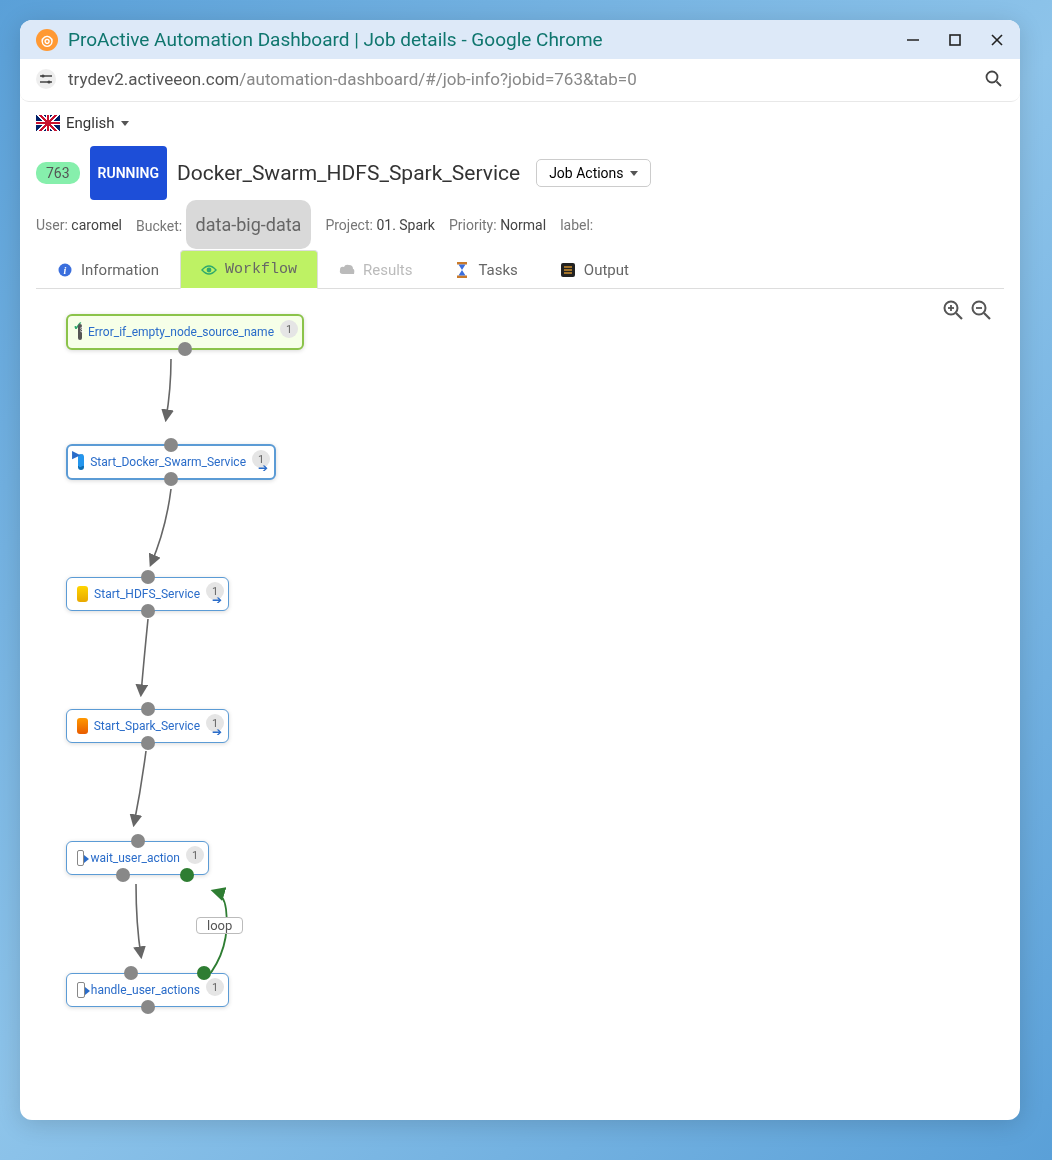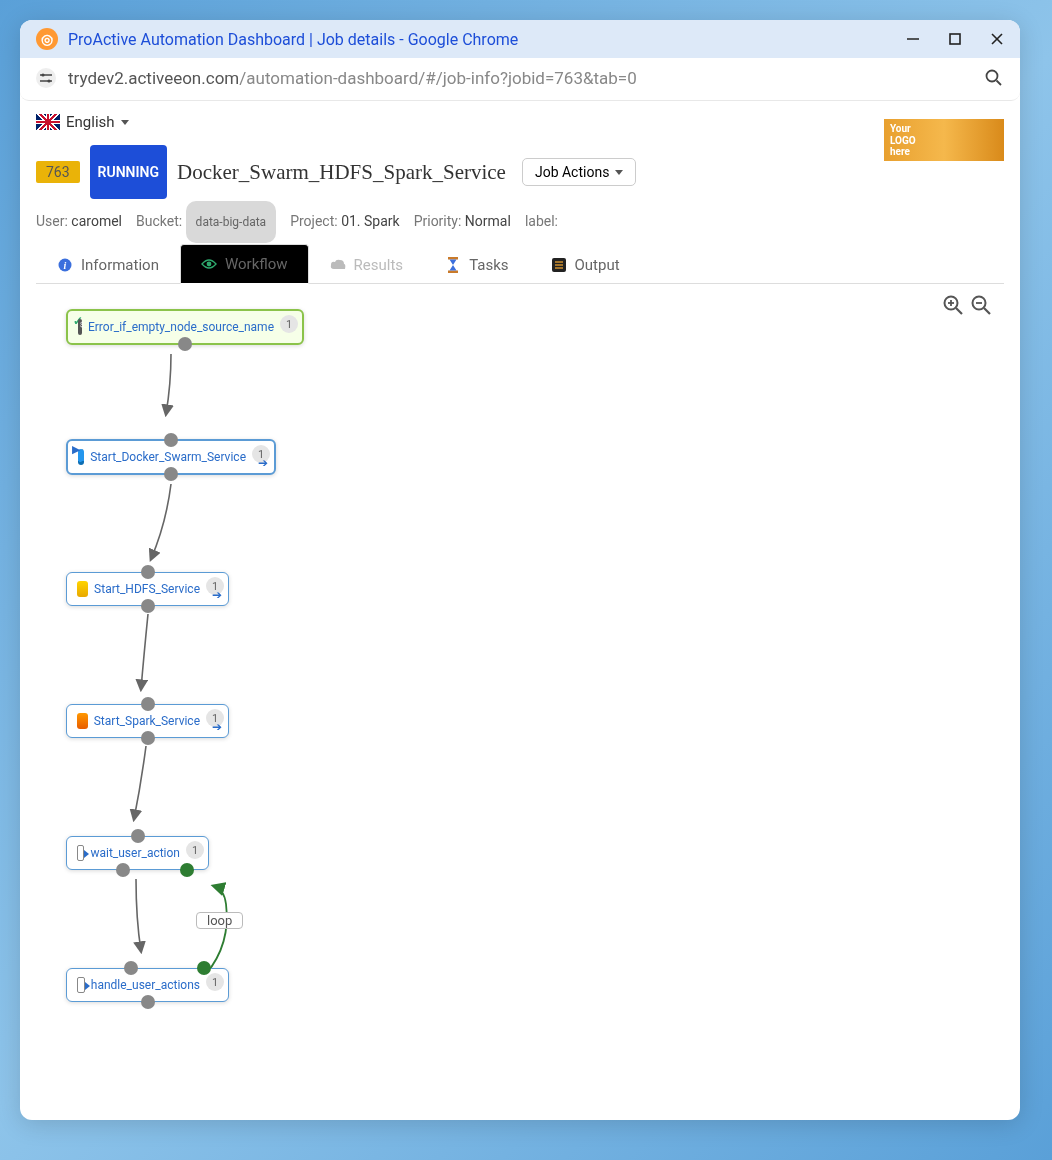--- a/index.html
+++ b/index.html
@@ -28,21 +28,21 @@
   padding: 8px 16px;
   gap: 10px;
 }
 .app-icon {
   width: 22px; height: 22px;
   border-radius: 50%;
   background: #ff9933;
   display: flex; align-items: center; justify-content: center;
   color: #fff; font-weight: bold; font-size: 14px;
 }
-.title-text { flex: 1; font-size: 16px; color: #1d4ed8; }
+.title-text { flex: 1; font-size: 19px; color: #0f766e; }
 .winbtns { display: flex; gap: 28px; align-items: center; }
 .winbtn { width: 14px; height: 14px; color: #222; cursor: pointer; }
 .addressbar {
   display: flex; align-items: center;
   padding: 10px 16px 12px 16px;
   gap: 12px;
   border-bottom: 1px solid #e8e8e8;
   border-radius: 9px;
 }
 .site-icon {
@@ -90,35 +90,35 @@
   border-left: 4px solid transparent;
   border-right: 4px solid transparent;
   border-top: 5px solid #555;
   display: inline-block;
 }
 .header-row {
   display: flex; align-items: center; gap: 10px;
   position: relative;
 }
 .job-id {
-  background: #eab308;
+  background: #86efac;
   color: #555;
   padding: 3px 10px;
-  border-radius: 2px;
+  border-radius: 10px;
   font-size: 14px;
 }
 .status-badge {
   background: #1d4ed8;
   color: #fff;
   padding: 19px 8px;
   border-radius: 4px;
   font-size: 14px;
   font-weight: 600;
 }
-.job-title { font-size: 21px; color: #333; font-family: Liberation Serif, serif; }
+.job-title { font-size: 21px; color: #333; }
 .job-actions-btn {
   border: 1px solid #ccc;
   padding: 5px 12px;
   font-size: 14px;
   border-radius: 5px;
   display: flex; align-items: center; gap: 6px;
   background: #fff;
   cursor: pointer;
   margin-left: 6px;
 }
@@ -133,21 +133,21 @@
   margin-top: 14px;
   display: flex; gap: 14px; align-items: center; flex-wrap: wrap;
   font-size: 14px; color: #666;
 }
 .meta-label { color: #777; }
 .meta-val { color: #444; }
 .bucket-badge {
   background: #d9d9d9;
   padding: 14px 10px;
   border-radius: 10px;
-  font-size: 12px;
+  font-size: 18px;
 }
 .tabs {
   display: flex;
   border-bottom: 1px solid #ddd;
   margin-top: 14px;
   gap: 0;
 }
 .tab {
   padding: 10px 20px;
   font-size: 15px;
@@ -157,22 +157,23 @@
   gap: 8px;
   cursor: pointer;
   border: 1px solid transparent;
   border-bottom: none;
   position: relative;
   top: 1px;
 }
 .tab.active {
   border-color: #ddd;
   border-bottom: 1px solid #fff;
-  background: #000000;
+  background: #bef264;
   border-radius: 4px 4px 0 0;
+  font-family: Liberation Mono, monospace;
 }
 .tab.disabled { color: #bbb; }
 .tab-icon { width: 16px; height: 16px; display:inline-flex; align-items:center; justify-content:center; }
 .canvas {
   flex: 1;
   position: relative;
   overflow: hidden;
 }
 .zoom-controls {
   position: absolute; right: 12px; top: 10px;
@@ -289,27 +290,20 @@
       <span class="caret-down"></span>
     </div>
 
     <div class="header-row">
       <span class="job-id">763</span>
       <span class="status-badge">RUNNING</span>
       <span class="job-title">Docker_Swarm_HDFS_Spark_Service</span>
       <div class="job-actions-btn">
         <span>Job Actions</span>
         <span class="caret-down"></span>
-      </div>
-      <div class="logo-box">
-        <div class="logo-text">
-          <div>Your</div>
-          <div>LOGO</div>
-          <div>here</div>
-        </div>
       </div>
     </div>
 
     <div class="meta-row">
       <span><span class="meta-label">User:</span> <span class="meta-val">caromel</span></span>
       <span><span class="meta-label">Bucket:</span> <span class="bucket-badge">data-big-data</span></span>
       <span><span class="meta-label">Project:</span> <span class="meta-val">01. Spark</span></span>
       <span><span class="meta-label">Priority:</span> <span class="meta-val">Normal</span></span>
       <span class="meta-label">label:</span>
     </div>

